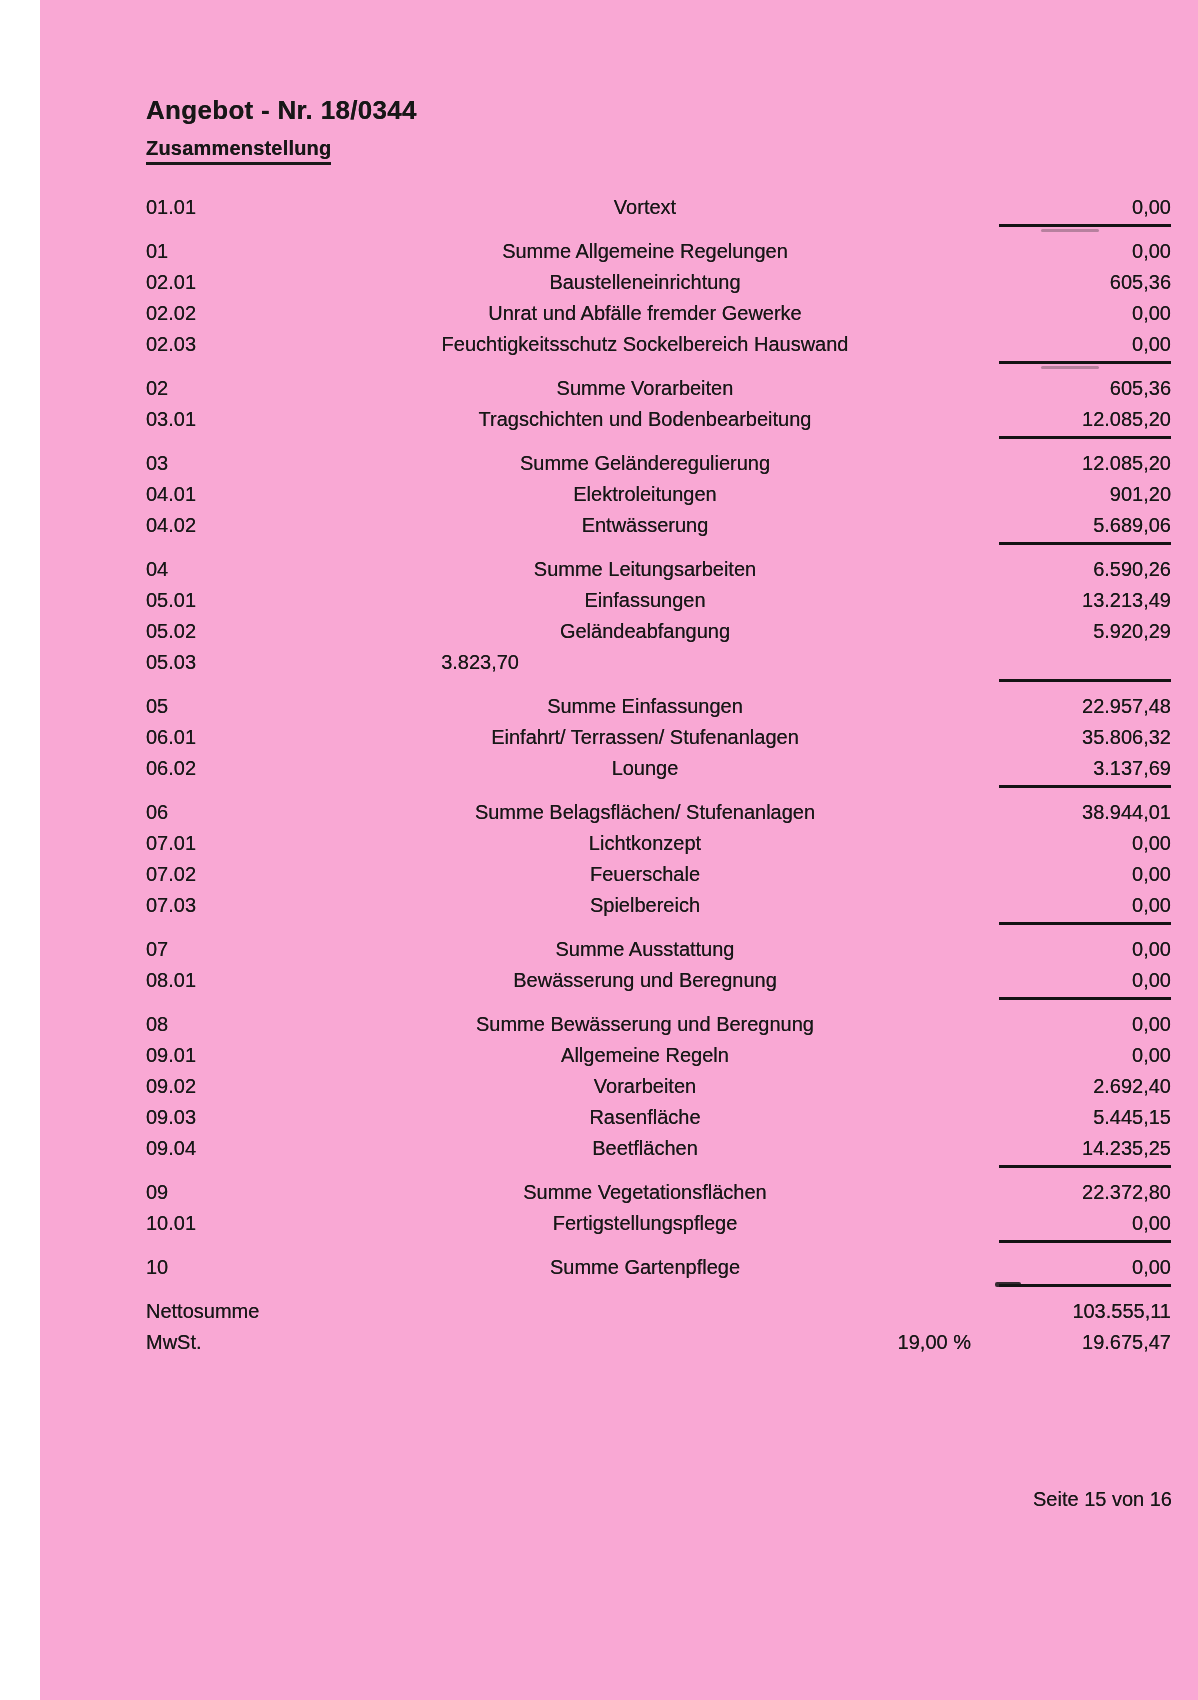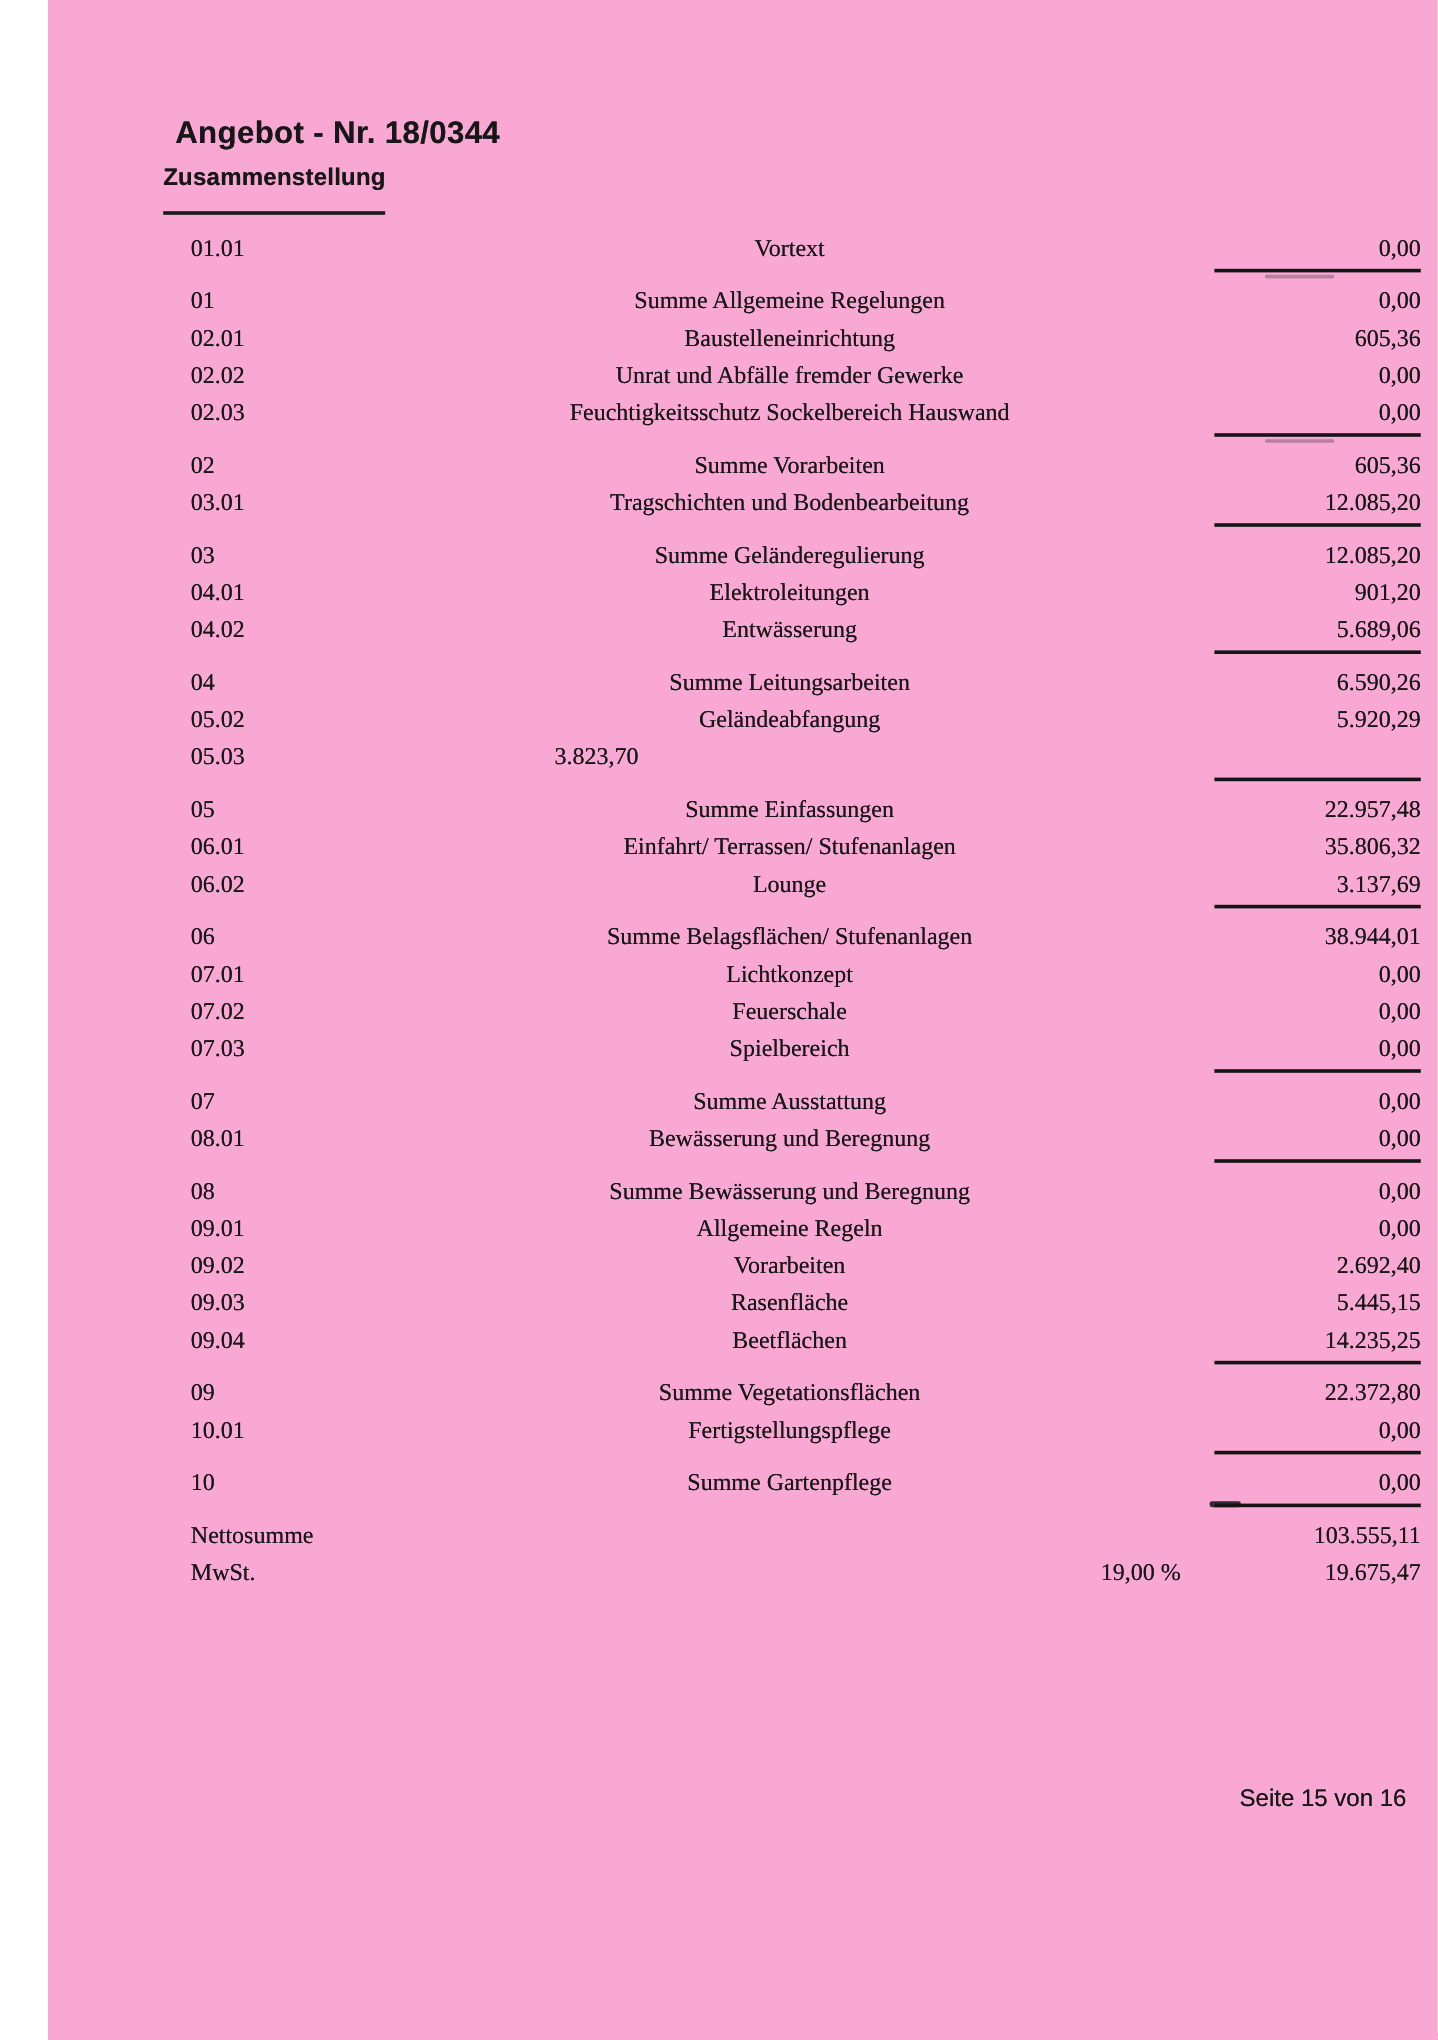--- a/index.html
+++ b/index.html
@@ -22,35 +22,34 @@
     position: absolute;
     left: 106px;
     top: 95px;
     font-size: 26px;
     font-weight: bold;
     letter-spacing: 0.3px;
     white-space: nowrap;
   }
   .doc-heading {
     position: absolute;
-    left: 96px;
+    left: 106px;
     top: 137px;
     font-size: 20px;
     font-weight: bold;
     letter-spacing: 0.2px;
-    padding-bottom: 16px;
+    padding-bottom: 2px;
     border-bottom: 3px solid #1a1a1a;
     white-space: nowrap;
   }
   .summary-table {
     position: absolute;
-    left: 119px;
+    left: 106px;
     top: 192px;
     width: 1025px;
-    font-family: Liberation Serif, serif;
   }
   .row {
     height: 31px;
     display: flex;
     align-items: center;
     font-size: 20px;
   }
   .row .cell-pos {
     width: 173px;
     flex: none;
@@ -195,20 +194,27 @@
       </div>
       <div class="rule rule-3"></div>
       <div class="row summe">
         <span class="cell-pos">04</span>
         <span class="cell-label">
           <span>Summe Leitungsarbeiten</span>
         </span>
         <span class="cell-value">6.590,26</span>
       </div>
       <div class="row item">
+        <span class="cell-pos">05.01</span>
+        <span class="cell-label">
+          <span>Einfassungen</span>
+        </span>
+        <span class="cell-value">13.213,49</span>
+      </div>
+      <div class="row item">
         <span class="cell-pos">05.02</span>
         <span class="cell-label">
           <span>Geländeabfangung</span>
         </span>
         <span class="cell-value">5.920,29</span>
       </div>
       <div class="row item">
         <span class="cell-pos">05.03</span>
         <span class="cell-value">3.823,70</span>
       </div>

